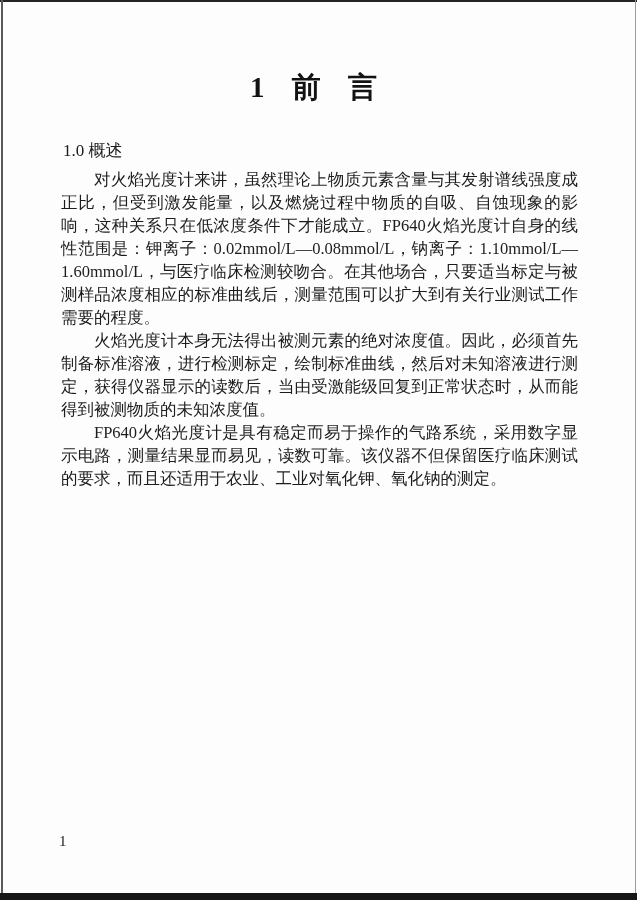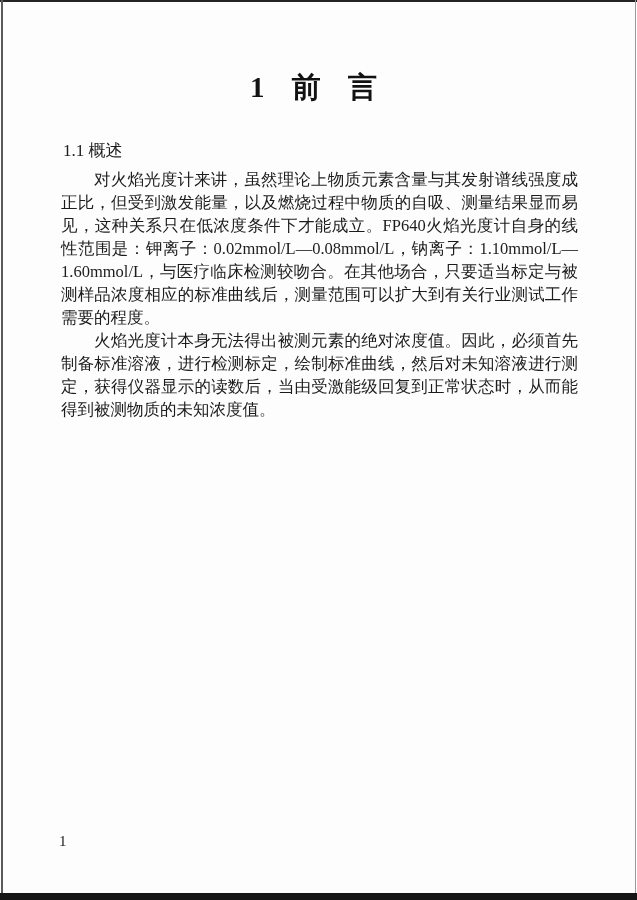--- a/index.html
+++ b/index.html
@@ -62,22 +62,23 @@
 
 <div class="page">
   <div class="edge-top"></div>
   <div class="edge-left"></div>
   <div class="edge-right"></div>
   <div class="edge-bottom"></div>
 
   <h1 class="doc-title">1 前 言</h1>
 
   <div class="content">
-    <h2 class="section-heading">1.1 概述</h2>
+    <h2 class="section-heading">1.0 概述</h2>
 
     <div class="body-text" id="paragraphs">
-        <p>对火焰光度计来讲，虽然理论上物质元素含量与其发射谱线强度成正比，但受到激发能量，以及燃烧过程中物质的自吸、测量结果显而易见，这种关系只在低浓度条件下才能成立。FP640火焰光度计自身的线性范围是：钾离子：0.02mmol/L—0.08mmol/L，钠离子：1.10mmol/L—1.60mmol/L，与医疗临床检测较吻合。在其他场合，只要适当标定与被测样品浓度相应的标准曲线后，测量范围可以扩大到有关行业测试工作需要的程度。</p>
+        <p>对火焰光度计来讲，虽然理论上物质元素含量与其发射谱线强度成正比，但受到激发能量，以及燃烧过程中物质的自吸、自蚀现象的影响，这种关系只在低浓度条件下才能成立。FP640火焰光度计自身的线性范围是：钾离子：0.02mmol/L—0.08mmol/L，钠离子：1.10mmol/L—1.60mmol/L，与医疗临床检测较吻合。在其他场合，只要适当标定与被测样品浓度相应的标准曲线后，测量范围可以扩大到有关行业测试工作需要的程度。</p>
         <p>火焰光度计本身无法得出被测元素的绝对浓度值。因此，必须首先制备标准溶液，进行检测标定，绘制标准曲线，然后对未知溶液进行测定，获得仪器显示的读数后，当由受激能级回复到正常状态时，从而能得到被测物质的未知浓度值。</p>
+        <p>FP640火焰光度计是具有稳定而易于操作的气路系统，采用数字显示电路，测量结果显而易见，读数可靠。该仪器不但保留医疗临床测试的要求，而且还适用于农业、工业对氧化钾、氧化钠的测定。</p>
       </div>
   </div>
 
   <div class="page-number">1</div>
 </div>
 
 </body></html>

